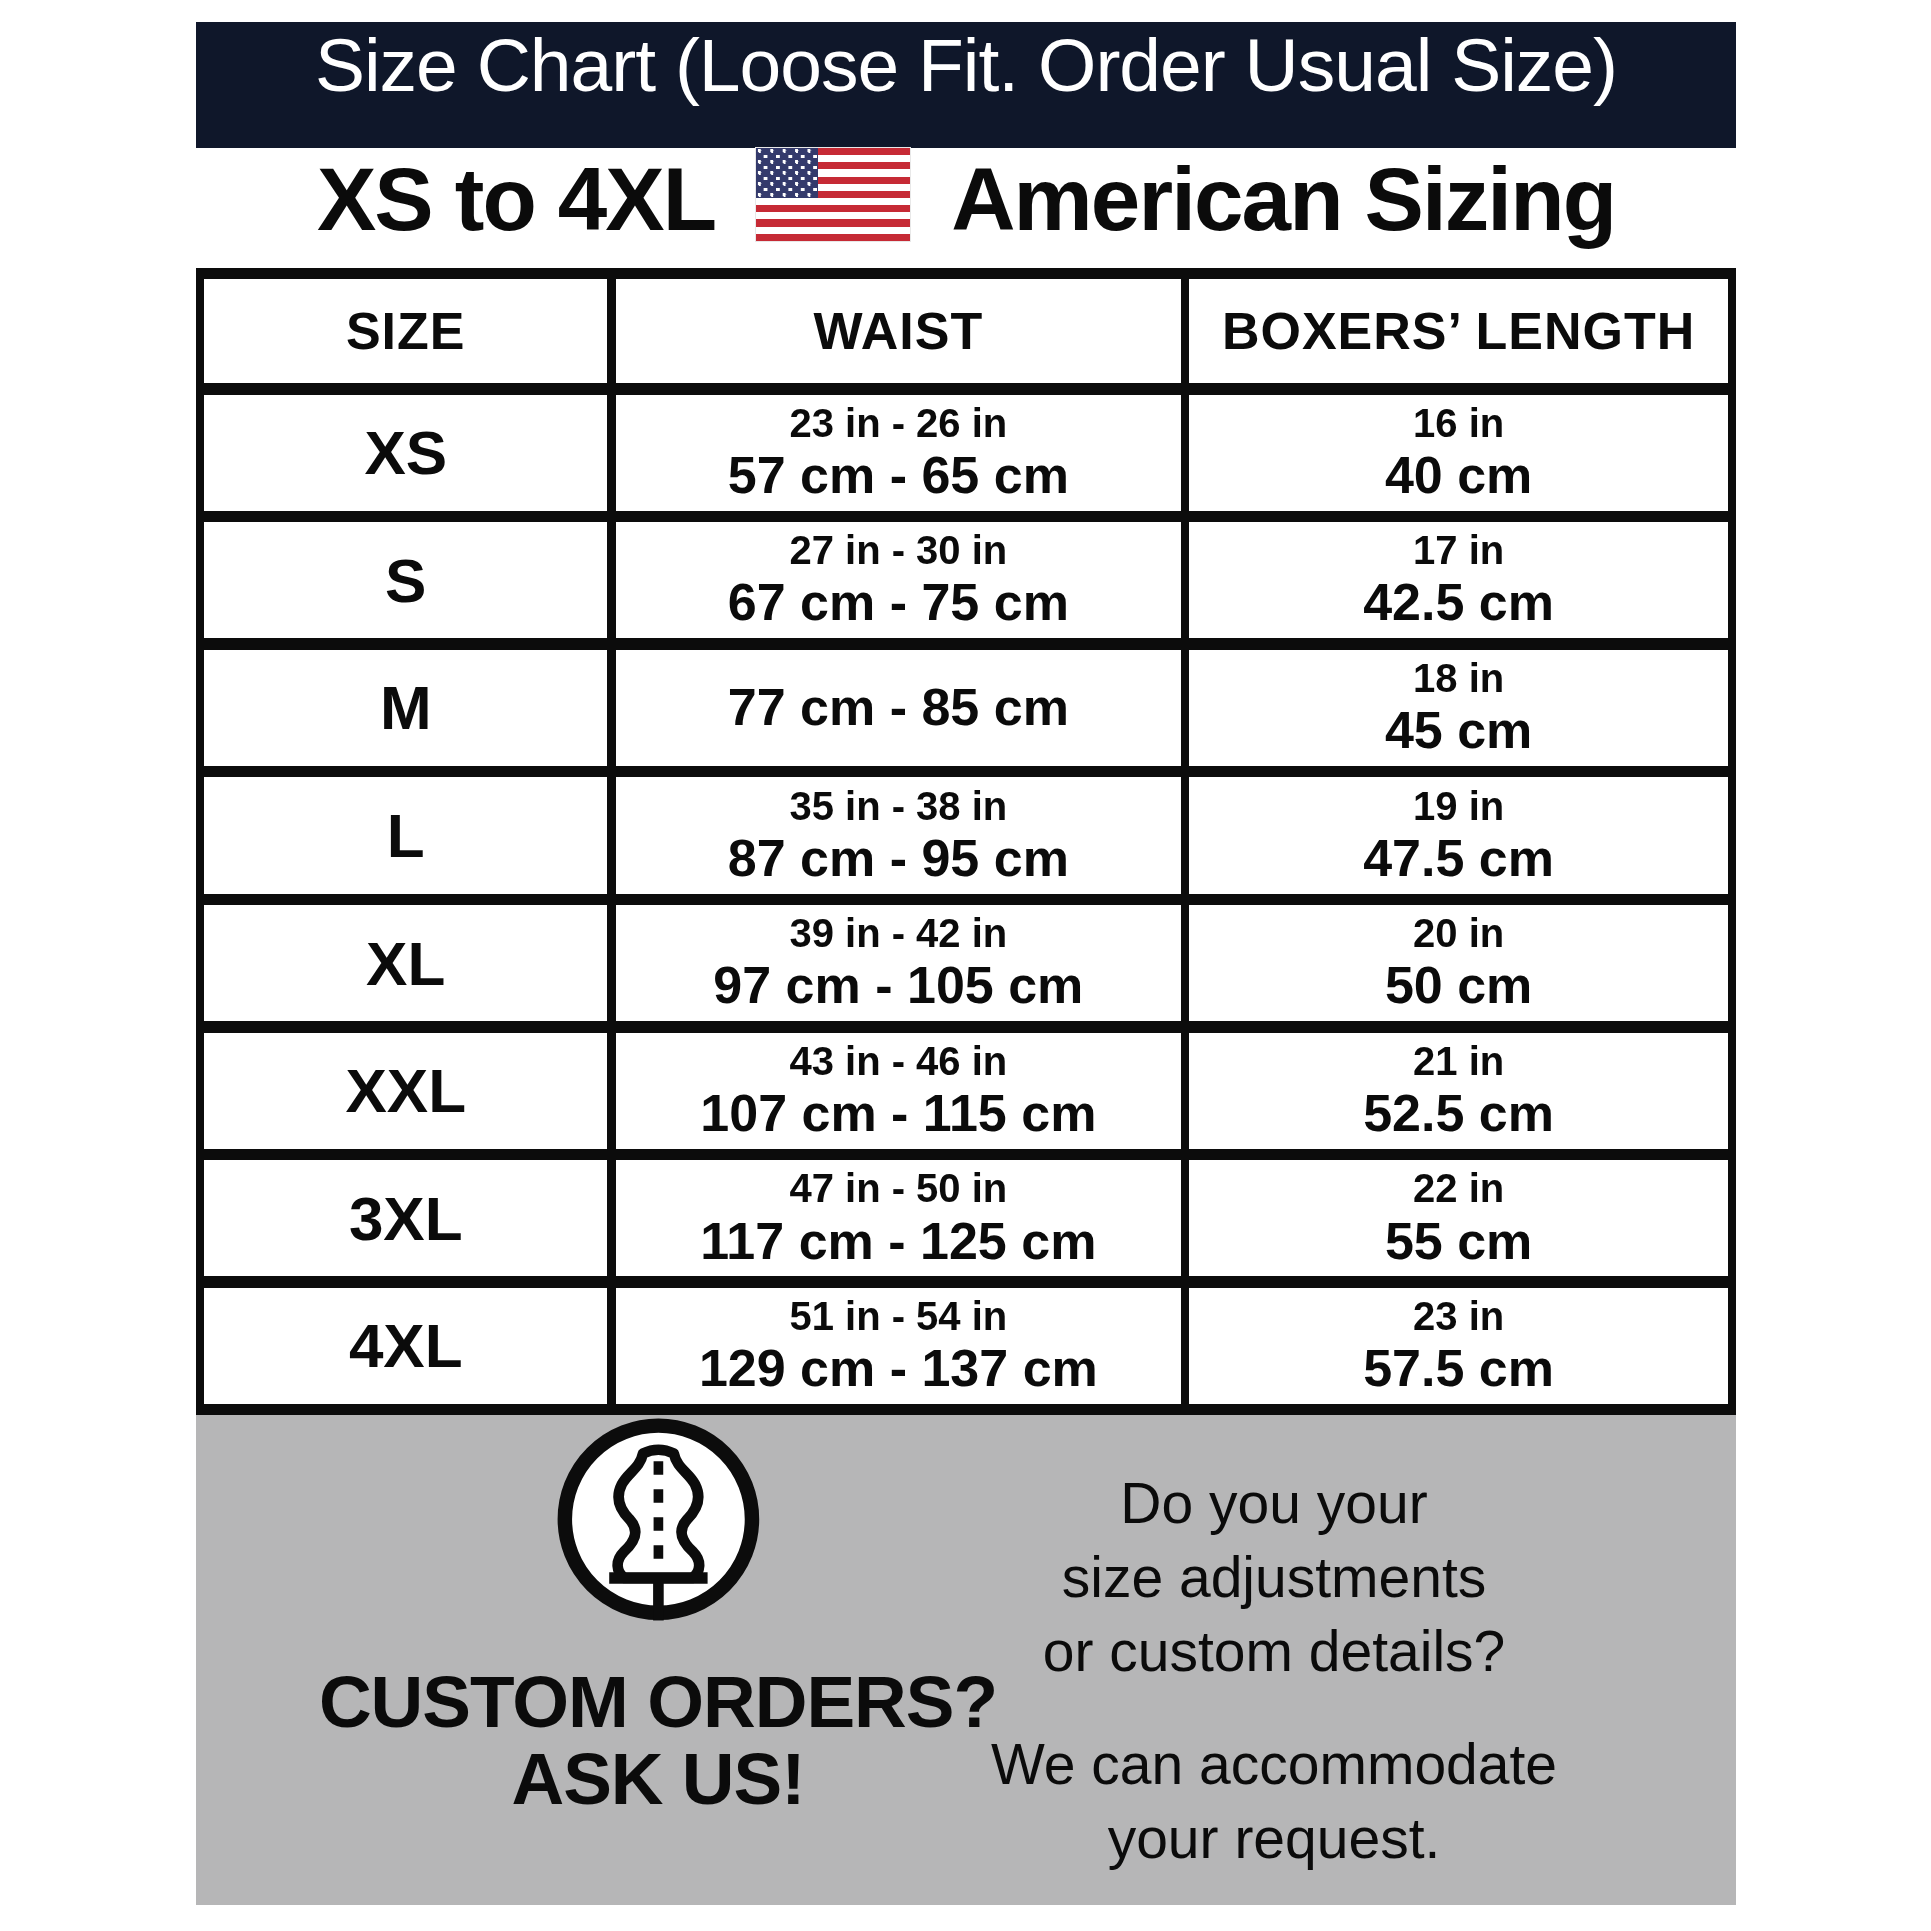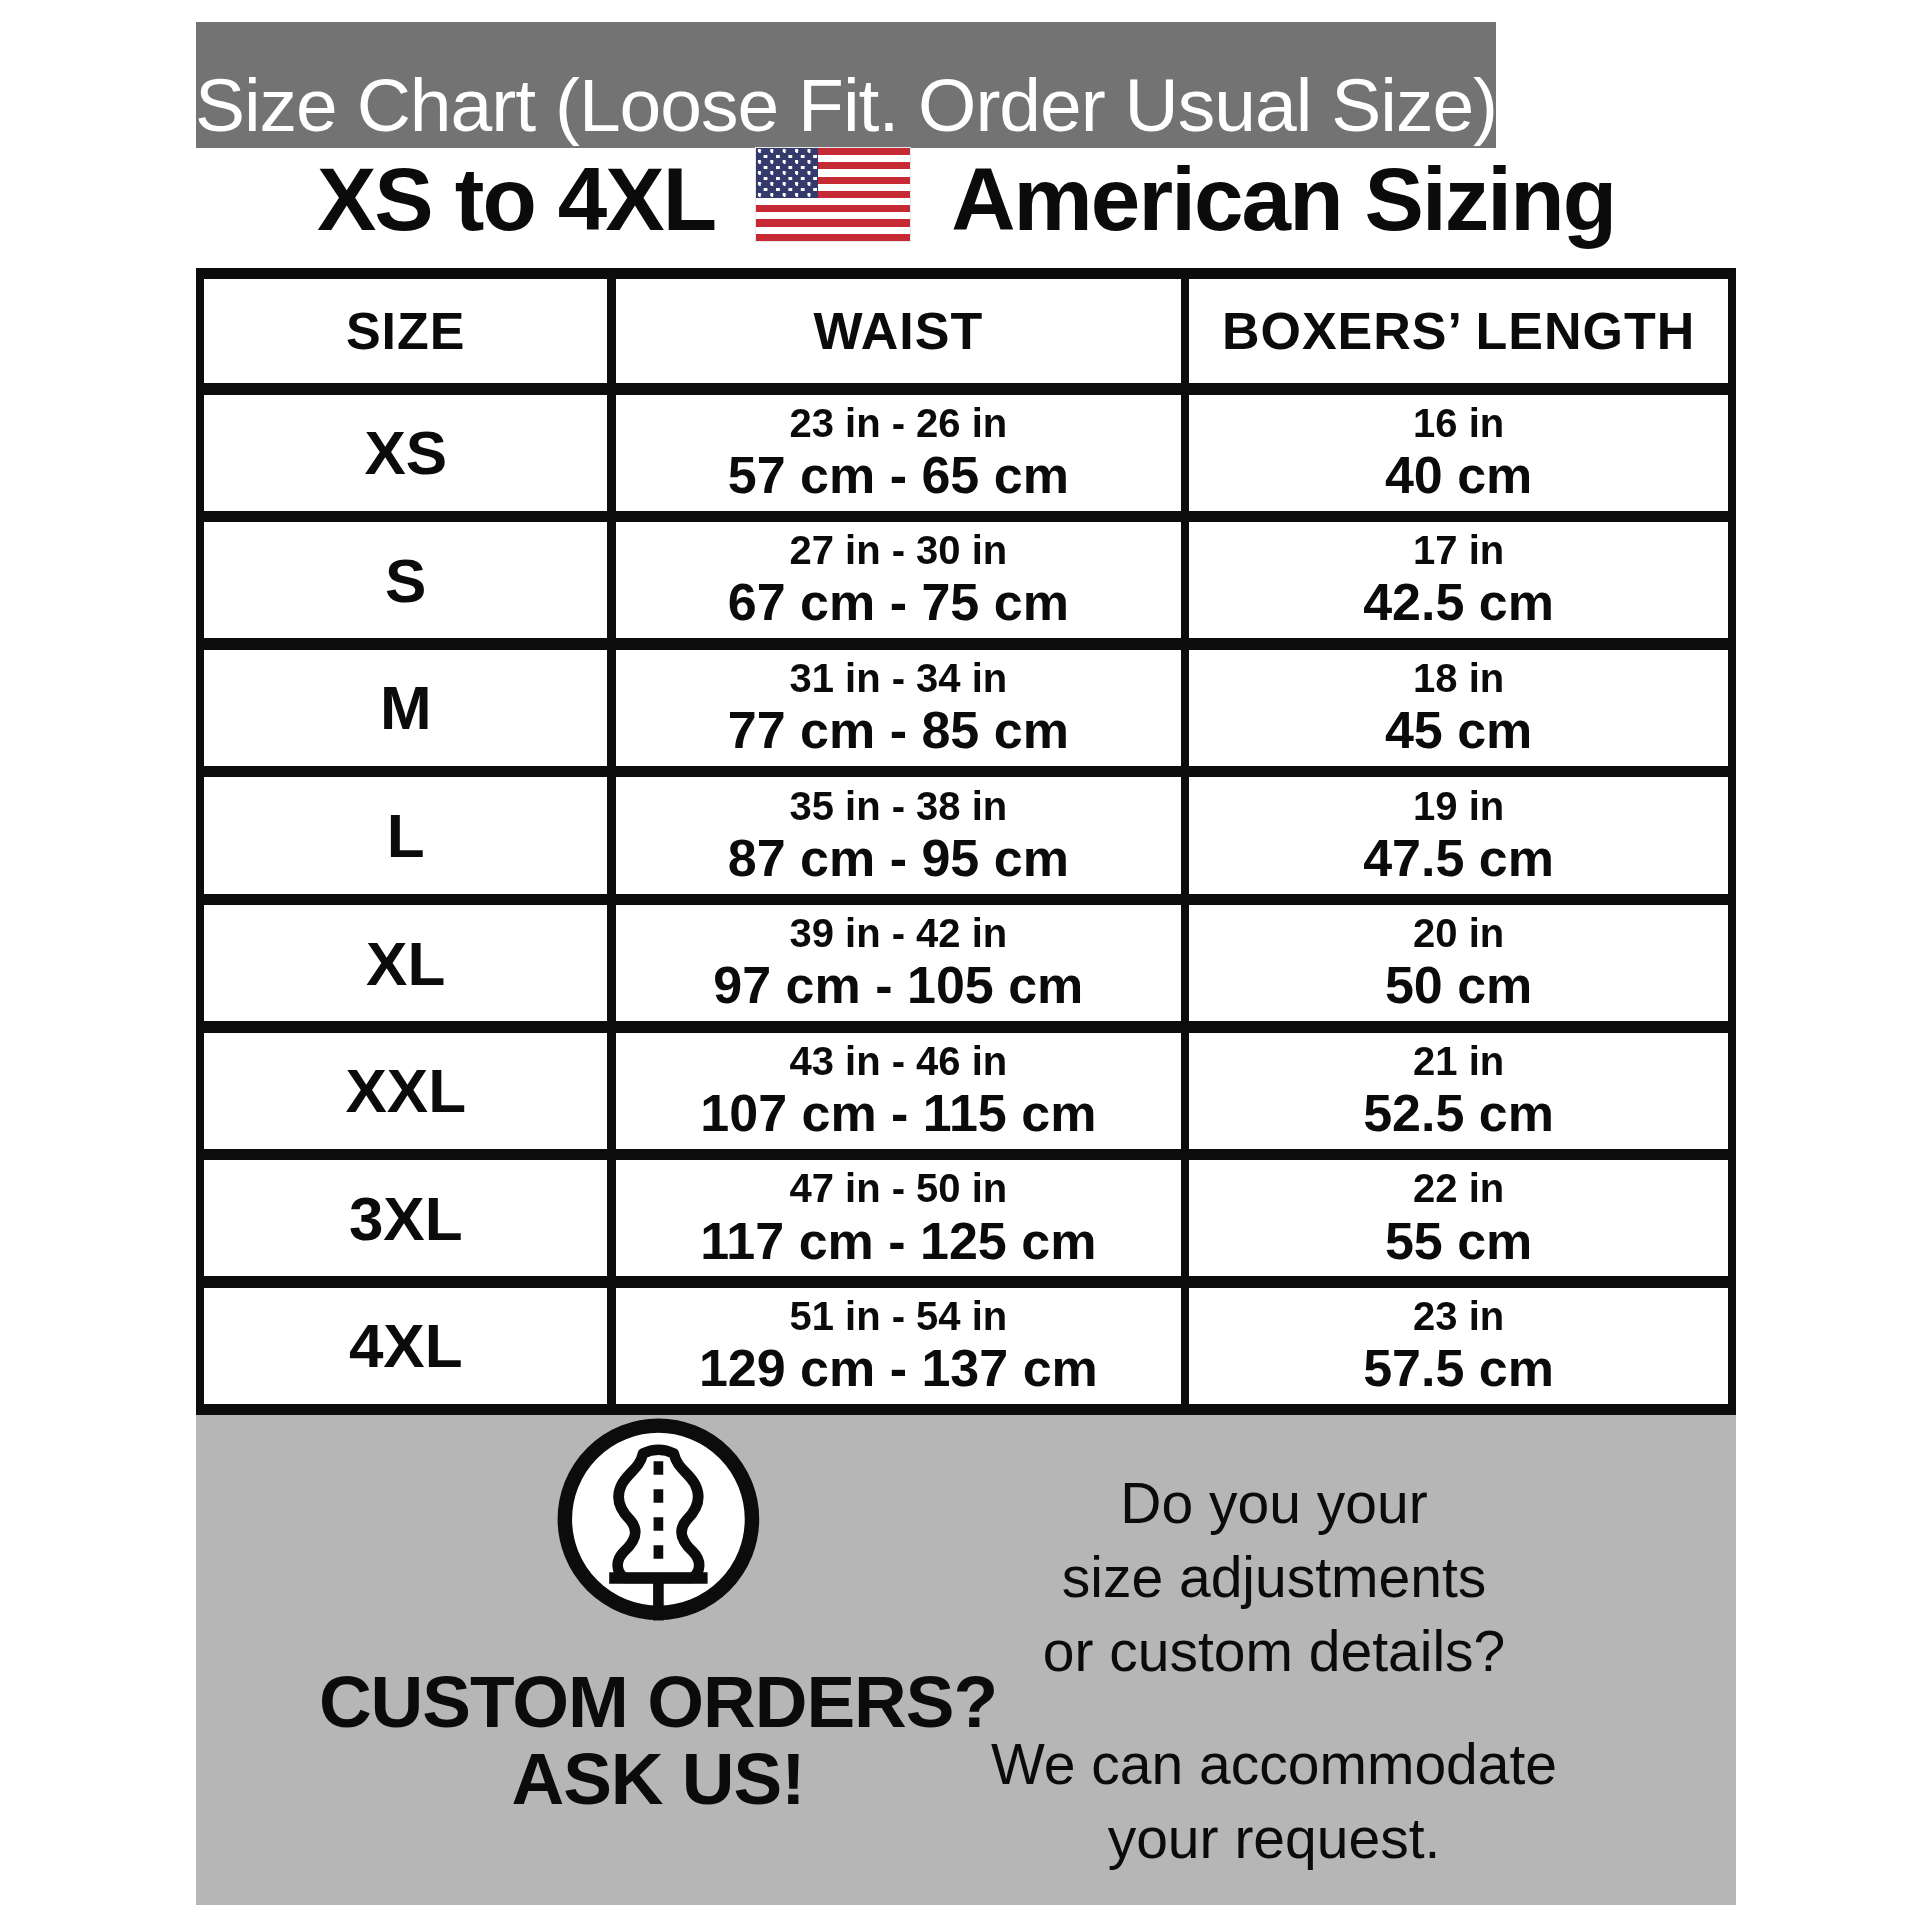--- a/index.html
+++ b/index.html
@@ -10,23 +10,23 @@
     background: #ffffff;
     font-family: "Liberation Sans", sans-serif;
     color: #0b0b0b;
     overflow: hidden;
   }
 
   
   .title-bar {
     position: absolute;
     left: 196px; top: 22px;
-    width: 1300px; height: 126px;
-    background: #737373;
-    display: flex; align-items: flex-end; justify-content: center;
+    width: 1540px; height: 126px;
+    background: #0f172a;
+    display: flex; align-items: flex-start; justify-content: center;
   }
   .title-bar .title-text {
     color: #ffffff;
     font-size: 75px;
     font-weight: 400;
     letter-spacing: -1px;
     white-space: nowrap;
   }
 
   
@@ -170,21 +170,20 @@
       <div class="measure-line-bold">27 in - 30 in</div>
       <div class="measure-line-normal">67 cm -  75 cm</div>
     </div>
     <div class="cell">
       <div class="measure-line-bold">17 in</div>
       <div class="measure-line-normal">42.5 cm</div>
     </div>
 
     <div class="cell size-label">M</div>
     <div class="cell">
-      <div class="measure-line-bold">31 in - 34 in</div>
       <div class="measure-line-normal">77 cm -  85 cm</div>
     </div>
     <div class="cell">
       <div class="measure-line-bold">18 in</div>
       <div class="measure-line-normal">45 cm</div>
     </div>
 
     <div class="cell size-label">L</div>
     <div class="cell">
       <div class="measure-line-bold">35 in - 38 in</div>

